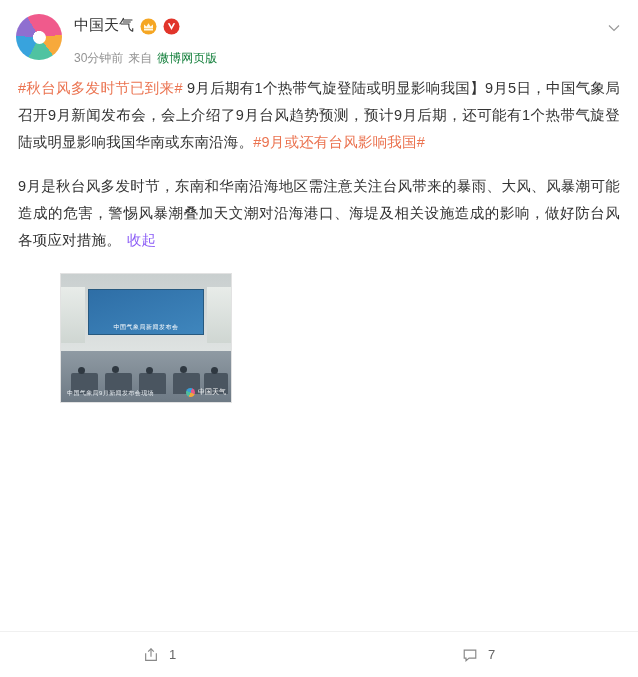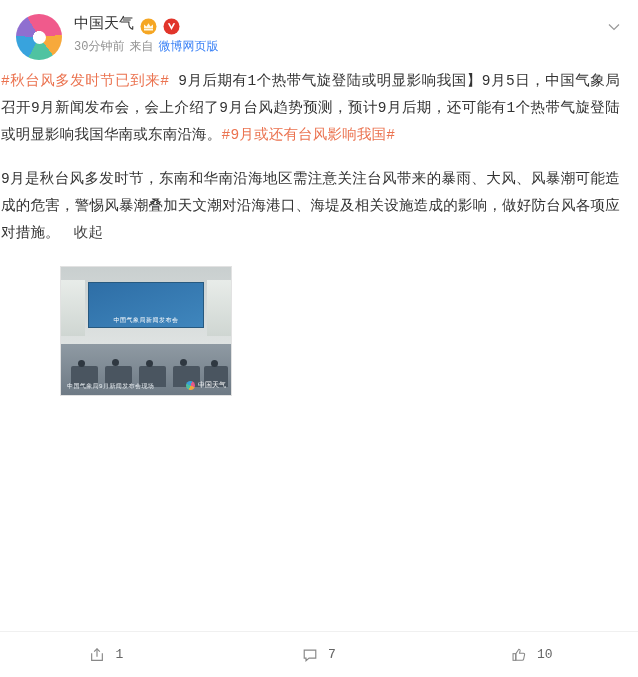--- a/index.html
+++ b/index.html
@@ -8,21 +8,20 @@
     padding: 0;
     background: #ffffff;
     font-family: "Liberation Sans", sans-serif;
   }
   #page {
     width: 638px;
     height: 677px;
     position: relative;
     background: #ffffff;
     overflow: hidden;
-    font-family: Liberation Mono, monospace;
   }
 
   
   .post-header {
     display: flex;
     align-items: flex-start;
     padding: 14px 16px 0 16px;
     position: relative;
   }
   .avatar {
@@ -65,57 +64,57 @@
     position: relative;
     top: 1px;
   }
   .badge-red {
     width: 17px; height: 17px;
     display: inline-block;
     position: relative;
     top: 1px;
   }
   .meta-row {
-    margin-top: 4px;
+    margin-top: 15px;
     font-size: 12px;
     color: #939393;
     line-height: 17px;
     display: flex;
     gap: 5px;
     align-items: center;
   }
   .meta-source-link {
-    color: #3b82f6;
+    color: #15803d;
   }
   .more-caret {
     position: absolute;
     right: 18px;
     top: 20px;
     width: 12px;
     height: 12px;
   }
 
   
   .post-body {
-    padding: 8px 18px 0 1px;
+    padding: 8px 18px 0 18px;
     font-size: 14.5px;
     line-height: 27px;
     color: #333333;
     letter-spacing: 0.2px;
   }
   .post-body p {
     margin: 0 0 17px 0;
     text-align: justify;
   }
   .topic {
     color: #eb7350;
   }
   .collapse-link {
-    color: #404040;
-    margin-left: 14px;
+    color: #8b5cf6;
+    margin-left: 6px;
     cursor: pointer;
   }
 
   
   .media {
     padding: 2px 18px 0 60px;
   }
   .photo {
     width: 172px;
     height: 130px;
@@ -300,24 +299,15 @@
       <span>1</span>
     </div>
     <div class="action">
       <span>
         <svg viewBox="0 0 18 18" width="16" height="16">
           <path d="M2.5 3.5 h13 v9 h-7.5 l-3.5 3 v-3 h-2 z" stroke="#888" stroke-width="1.3" fill="none"></path>
         </svg>
       </span>
       <span>7</span>
     </div>
-    <div class="action">
-      <span>
-        <svg viewBox="0 0 18 18" width="16" height="16">
-          <path d="M5.5 15 L5.5 7.5 L8.8 2.6 C9.8 2.6 10.4 3.4 10.2 4.4 L9.6 7 L14 7 C14.9 7 15.5 7.8 15.3 8.7 L14.2 13.6 C14.05 14.4 13.4 15 12.6 15 Z" stroke="#888" stroke-width="1.2" fill="none"></path>
-          <rect x="2.3" y="7.5" width="3" height="7.5" stroke="#888" stroke-width="1.2" fill="none"></rect>
-        </svg>
-      </span>
-      <span>10</span>
-    </div>
   </div>
 
 </div>
 
 </body></html>

